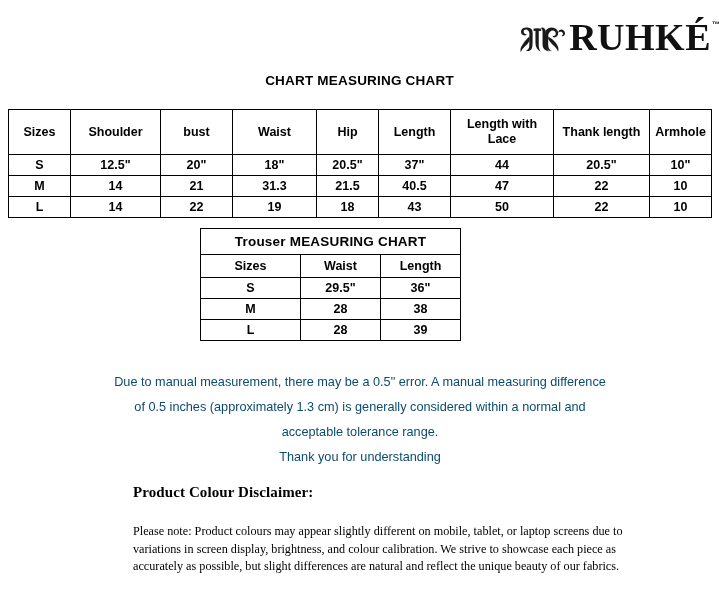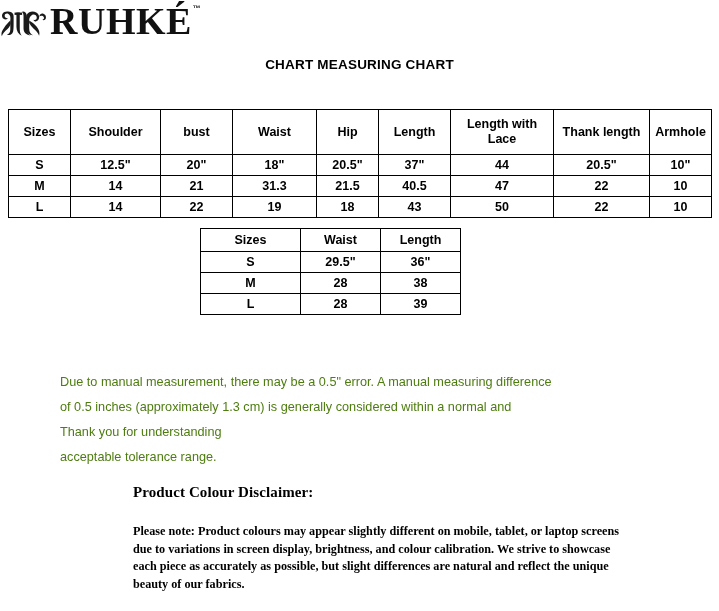--- a/index.html
+++ b/index.html
@@ -12,22 +12,22 @@
     height: 611px;
     font-family: "Liberation Sans", sans-serif;
     color: #000000;
     overflow: hidden;
     position: relative;
   }
 
   
   .brand {
     width: 100%;
-    text-align: left;
-    padding-top: 2px;
+    text-align: right;
+    padding-top: 18px;
   }
   .brand-lockup {
     display: inline-flex;
     align-items: center;
     justify-content: center;
     line-height: 1;
   }
   .brand-mark {
     width: 48px;
     height: 34px;
@@ -124,24 +124,25 @@
     height: 20px;
     font-size: 12.5px;
   }
 
   
   .measure-note {
     position: absolute;
     left: 60px;
     top: 370px;
     width: 600px;
+    text-align: center;
     font-size: 12.7px;
     font-weight: 400;
     line-height: 25px;
-    color: #4d7c0f;
+    color: #0c4a6e;
   }
   .measure-note p {
     margin: 0;
   }
 
   
   .colour-disclaimer {
     position: absolute;
     left: 133px;
     top: 484px;
@@ -150,21 +151,21 @@
   .disclaimer-heading {
     font-family: "Liberation Serif", serif;
     font-size: 15px;
     font-weight: 700;
     margin: 0;
     letter-spacing: 0.1px;
   }
   .disclaimer-body {
     font-family: "Liberation Serif", serif;
     font-size: 12.2px;
-    font-weight: 700;
+    font-weight: 400;
     line-height: 17.5px;
     margin: 0;
     margin-top: 22px;
     width: 494px;
   }
 </style>
 </head>
 <body>
 
 <div class="brand">
@@ -253,20 +254,23 @@
 </div>
 
 <div class="trouser-table-wrap">
   <table class="trouser-table">
     <colgroup>
       <col style="width:100px">
         <col style="width:80px">
         <col style="width:80px">
     </colgroup>
     <tbody>
+      <tr>
+        <td class="trouser-caption" colspan="3">Trouser MEASURING CHART</td>
+      </tr>
       <tr class="trouser-head">
         <td>Sizes</td>
         <td>Waist</td>
         <td>Length</td>
       </tr>
       <tr>
         <td>S</td>
         <td>29.5"</td>
         <td>36"</td>
       </tr>
@@ -280,20 +284,20 @@
         <td>28</td>
         <td>39</td>
       </tr>
     </tbody>
   </table>
 </div>
 
 <div class="measure-note">
   <p>Due to manual measurement, there may be a 0.5" error. A manual measuring difference</p>
   <p>of 0.5 inches (approximately 1.3 cm) is generally considered within a normal and</p>
+  <p>acceptable tolerance range.</p>
   <p>Thank you for understanding</p>
-  <p>acceptable tolerance range.</p>
 </div>
 
 <div class="colour-disclaimer">
   <p class="disclaimer-heading">Product Colour Disclaimer:</p>
   <p class="disclaimer-body">Please note: Product colours may appear slightly different on mobile, tablet, or laptop screens due to variations in screen display, brightness, and colour calibration. We strive to showcase each piece as accurately as possible, but slight differences are natural and reflect the unique beauty of our fabrics.</p>
 </div>
 
 </body></html>

